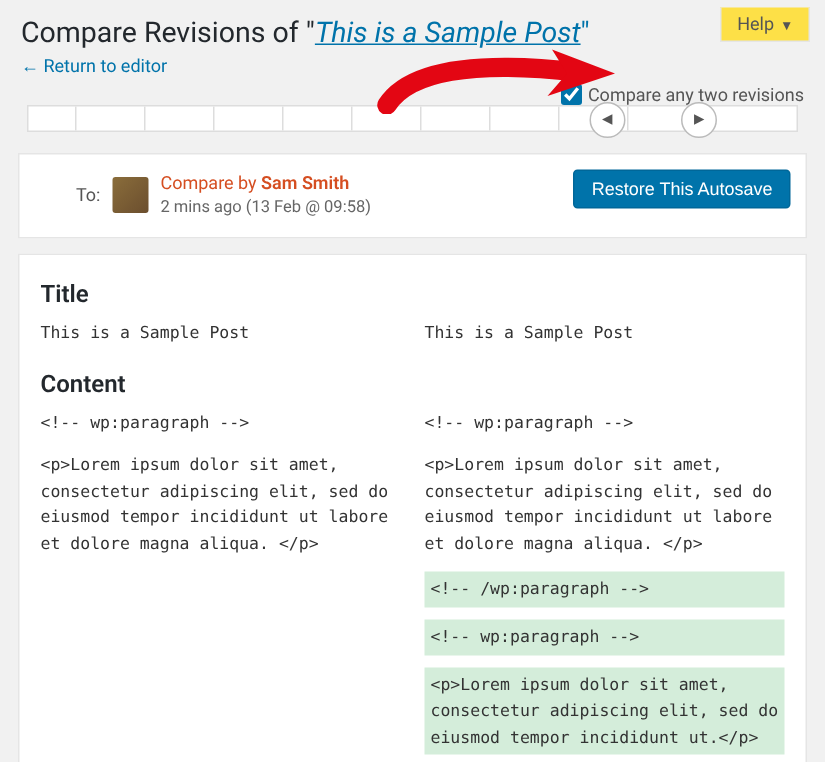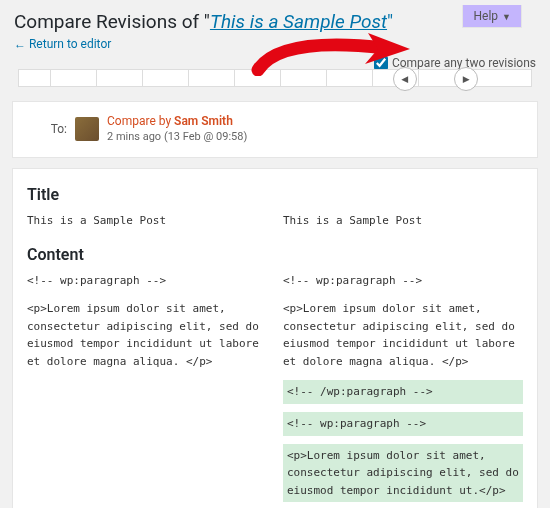--- a/index.html
+++ b/index.html
@@ -1,18 +1,18 @@
 <!DOCTYPE html>
 <html><head>
 <meta charset="utf-8">
 <style>
   * { box-sizing: border-box; margin: 0; padding: 0; }
   body { font-family: -apple-system, BlinkMacSystemFont, "Segoe UI", Roboto, sans-serif; font-size: 13px; color: #23282d; background: #f1f1f1; width: 550px; height: 508px; overflow: hidden; position: relative; }
   .header-area { padding: 10px 14px 8px; position: relative; }
-  .help-tab { position: absolute; top: 5px; right: 28px; background: #c4b5fd; border: 1px solid #e5e5e5; border-top: none; padding: 4px 10px; font-size: 12px; color: #555; }
+  .help-tab { position: absolute; top: 5px; right: 10px; background: #fde047; border: 1px solid #e5e5e5; border-top: none; padding: 4px 10px; font-size: 12px; color: #555; }
   .help-tab .arrow { font-size: 9px; margin-left: 4px; }
   h1.page-title { font-size: 19px; font-weight: 400; color: #23282d; line-height: 1.3; }
   .quoted { color: #0073aa; }
   .post-link { color: #0073aa; text-decoration: underline; font-style: italic; }
   .return-link { display: inline-block; font-size: 12px; color: #0073aa; margin-top: 2px; }
   .compare-toggle { position: absolute; right: 14px; top: 56px; font-size: 12px; color: #555; display: flex; align-items: flex-start; gap: 4px; }
   .compare-toggle input { width: 14px; height: 14px; accent-color: #0073aa; }
   .slider-row { padding: 10px 14px 0; position: relative; }
   .slider-track { background: #fff; height: 18px; border: 1px solid #ddd; position: relative; margin: 0 4px; }
   .slider-tick { position: absolute; top: 0; bottom: 0; width: 1px; background: #ddd; }
@@ -75,20 +75,21 @@
 </div>
 
 <div class="meta-box">
   <div class="meta-row">
     <div class="meta-label">To:</div>
     <div class="avatar"></div>
     <div class="rev-text autosave">
       <span>Compare by</span> <span class="author">Sam Smith</span><br>
       <span class="ago"><span>2 mins ago</span> <span>(13 Feb @ 09:58)</span></span>
     </div>
+    <button class="restore-btn">Restore This Autosave</button>
   </div>
 </div>
 
 <div class="diff-box">
   <div class="diff-section-title">Title</div>
   <div class="diff-cols">
     <div class="diff-col">
         <p>This is a Sample Post</p>
       </div>
     <div class="diff-col">

